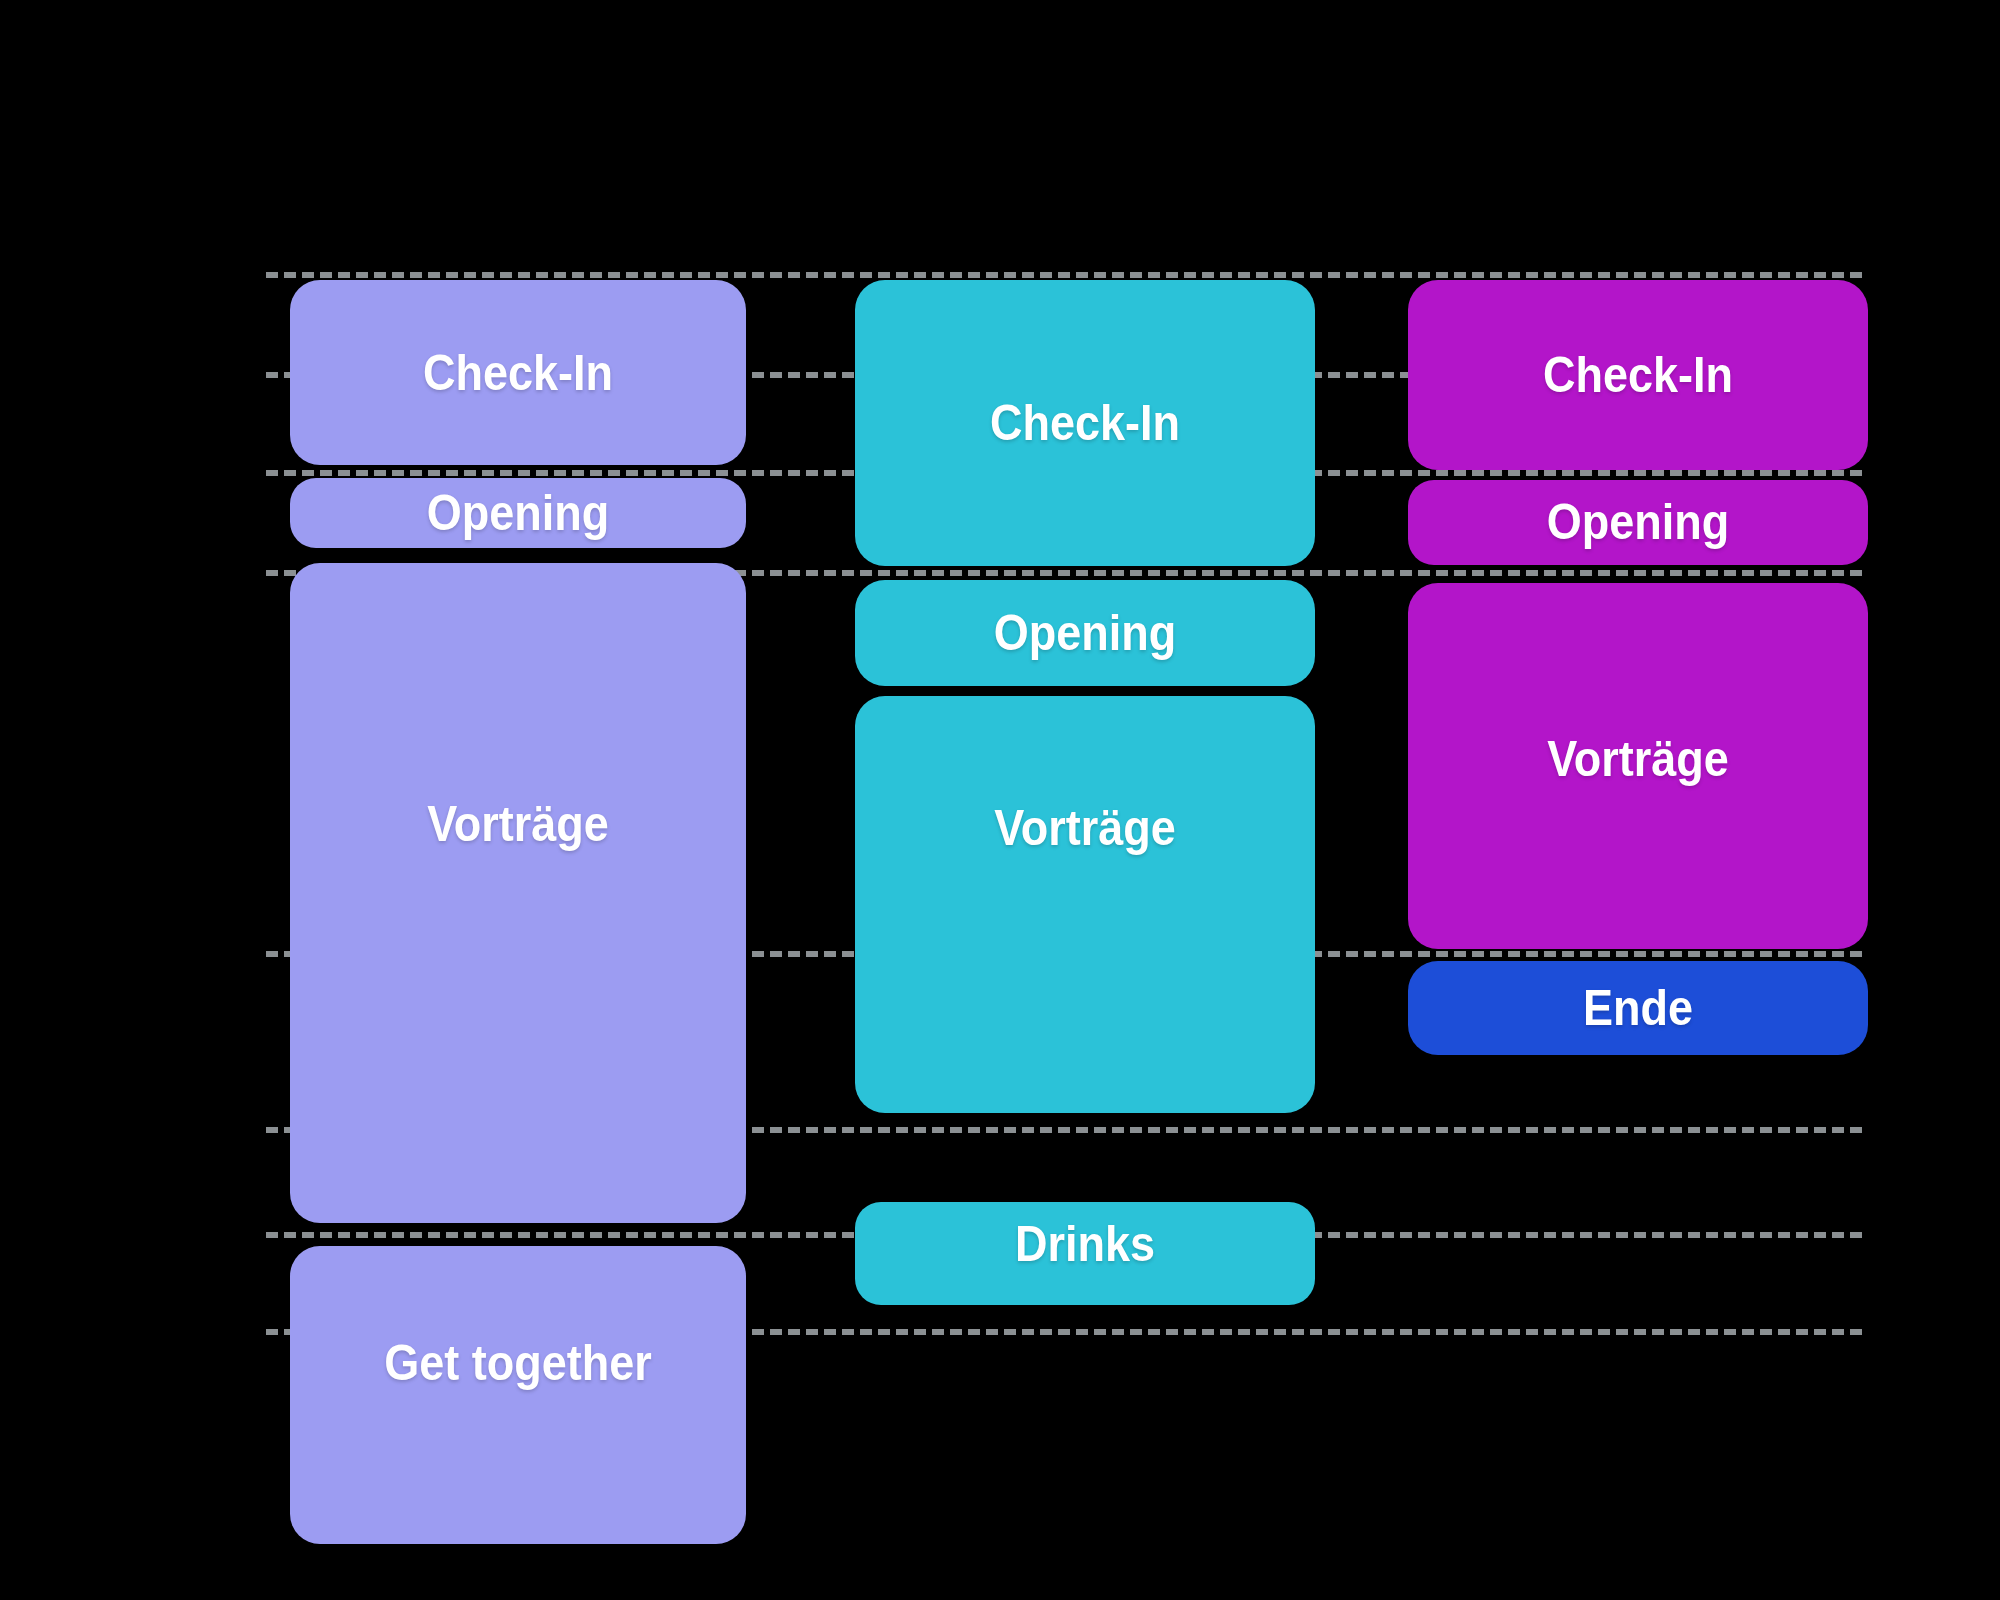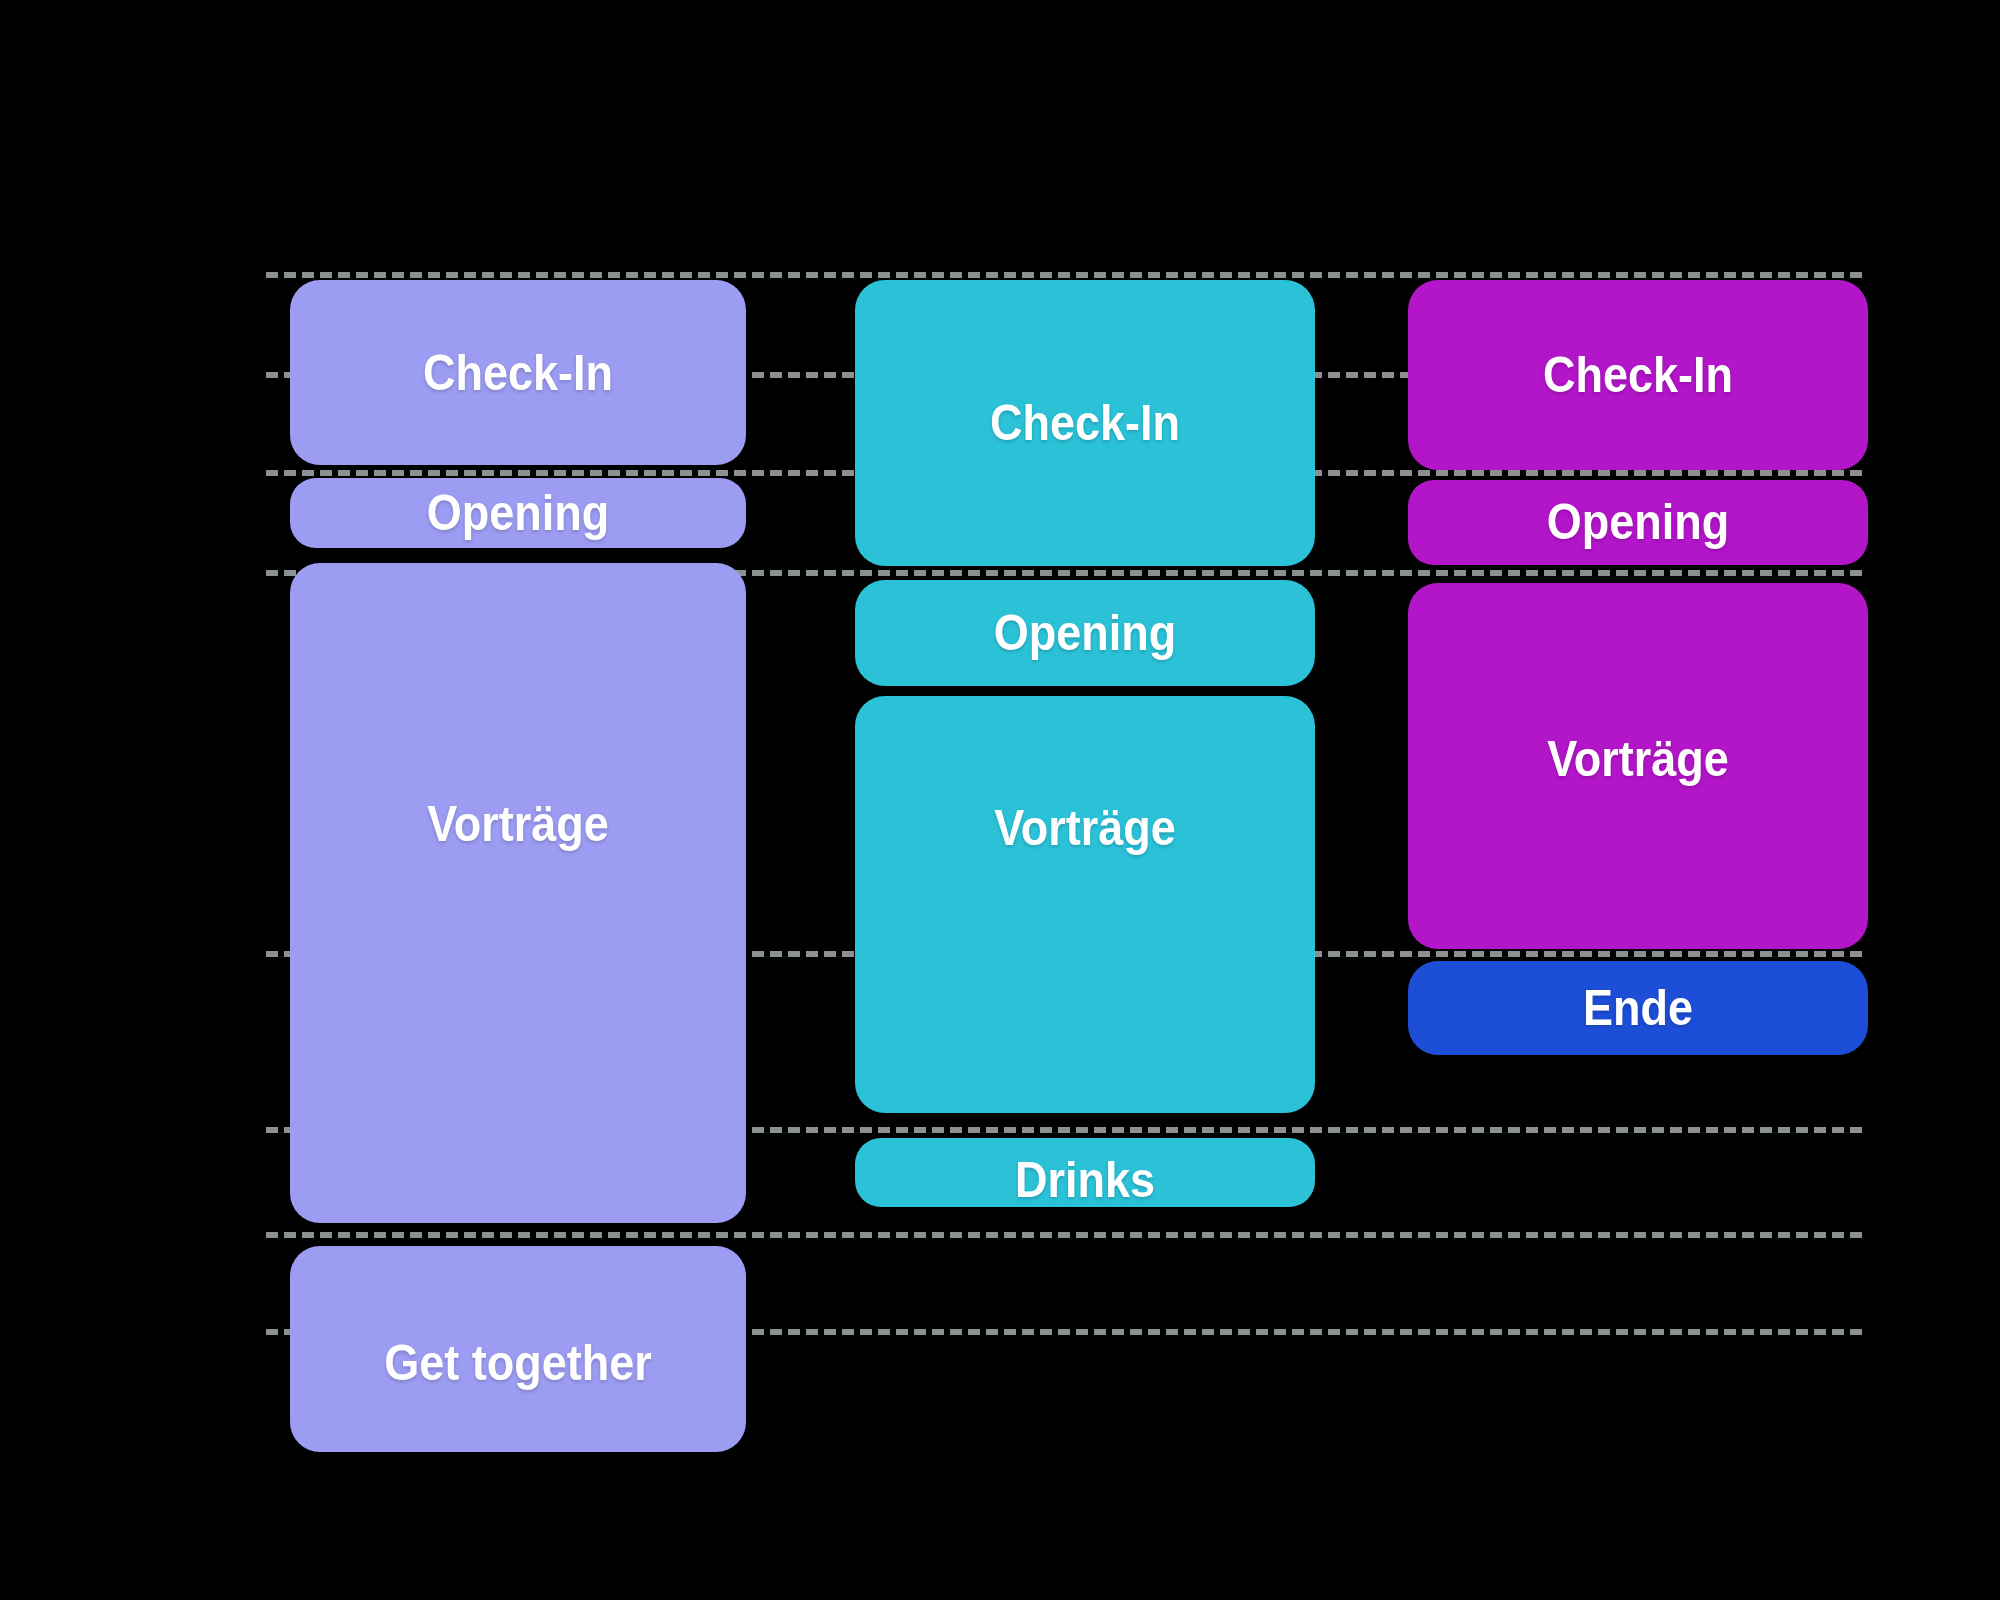--- a/index.html
+++ b/index.html
@@ -46,36 +46,36 @@
   <div class="track track-1" style="left:290px;width:456px;">
     <div class="block" style="top:262px;height:185px;">
       <span class="block-label" style="top:93px;">Check-In</span>
     </div>
     <div class="block" style="top:460px;height:70px;border-radius:26px;">
       <span class="block-label" style="top:35px;">Opening</span>
     </div>
     <div class="block" style="top:545px;height:660px;">
       <span class="block-label" style="top:261px;">Vorträge</span>
     </div>
-    <div class="block" style="top:1228px;height:206px;">
+    <div class="block" style="top:1228px;height:298px;">
       <span class="block-label" style="top:117px;">Get together</span>
     </div>
   </div>
 
   <div class="track track-2" style="left:855px;width:460px;">
     <div class="block" style="top:262px;height:286px;">
       <span class="block-label" style="top:143px;">Check-In</span>
     </div>
     <div class="block" style="top:562px;height:106px;">
       <span class="block-label" style="top:53px;">Opening</span>
     </div>
     <div class="block" style="top:678px;height:417px;">
       <span class="block-label" style="top:132px;">Vorträge</span>
     </div>
-    <div class="block" style="top:1120px;height:69px;border-radius:26px;">
+    <div class="block" style="top:1184px;height:103px;border-radius:26px;">
       <span class="block-label" style="top:42px;">Drinks</span>
     </div>
   </div>
 
   <div class="track track-3" style="left:1408px;width:460px;">
     <div class="block" style="top:262px;height:190px;">
       <span class="block-label" style="top:95px;">Check-In</span>
     </div>
     <div class="block" style="top:462px;height:85px;border-radius:26px;">
       <span class="block-label" style="top:42px;">Opening</span>

